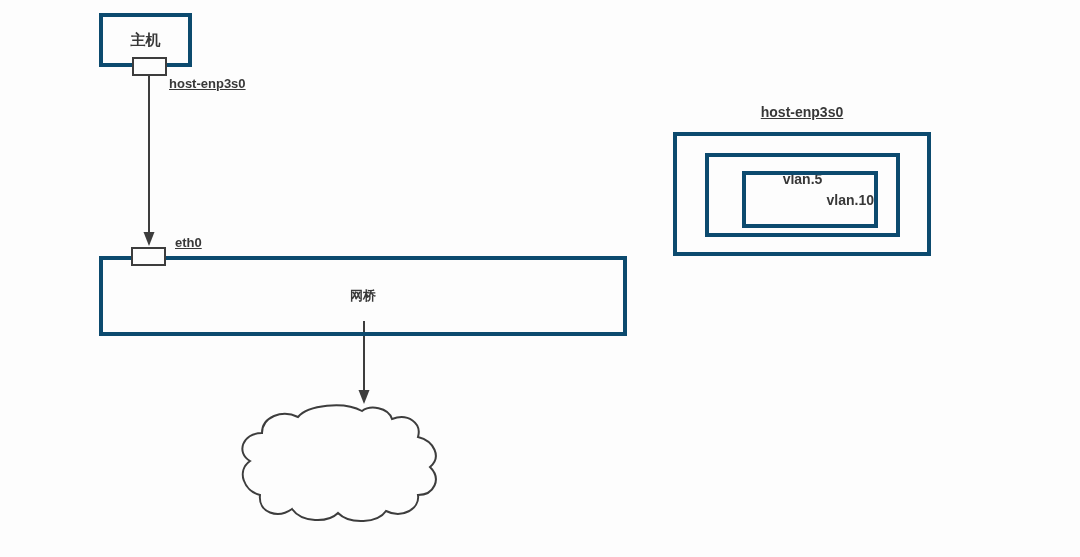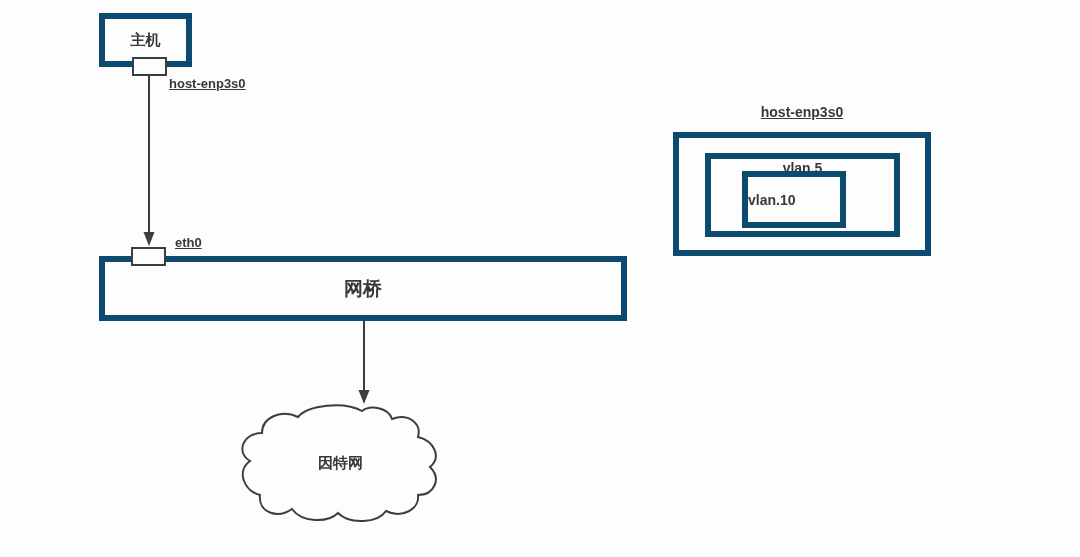--- a/index.html
+++ b/index.html
@@ -23,21 +23,21 @@
     left: 0;
     top: 0;
     width: 1080px;
     height: 557px;
     z-index: 1;
     overflow: visible;
   }
 
   .box {
     position: absolute;
-    border: 6px solid #0c4a6e;
+    border: 4px solid #0c4a6e;
     z-index: 2;
   }
   .port {
     position: absolute;
     border: 2px solid #3d3d3d;
     background: #fdfdfd;
     z-index: 3;
   }
   .lbl {
     position: absolute;
@@ -53,48 +53,48 @@
     display: flex; align-items: center; justify-content: center;
     font-size: 15px; font-weight: 600;
   }
   .host-port { left: 132px; top: 57px; width: 35px; height: 19px; }
   .host-port-label { left: 169px; top: 76px; }
 
   .eth0-port { left: 131px; top: 247px; width: 35px; height: 19px; }
   .eth0-label { left: 175px; top: 235px; }
 
   .bridge-box {
-    left: 99px; top: 256px; width: 528px; height: 65px;
+    left: 99px; top: 256px; width: 528px; height: 80px;
     display: flex; align-items: center; justify-content: center;
-    font-size: 19px; font-weight: 600;
+    font-size: 13px; font-weight: 600;
   }
 
   .cloud-label {
     position: absolute;
     left: 234px; top: 403px; width: 213px; height: 121px;
     display: flex; align-items: center; justify-content: center;
     font-size: 15px; font-weight: 600;
     z-index: 4;
   }
 
   .vlan-title {
     left: 673px; top: 104px; width: 258px;
     text-align: center;
     font-size: 14px;
   }
   .vlan-outer-box { left: 673px; top: 132px; width: 258px; height: 124px; }
   .vlan5-box {
     left: 705px; top: 153px; width: 195px; height: 84px;
     display: flex; justify-content: center; align-items: flex-start;
-    padding-top: 1px;
+    padding-top: 14px;
     font-size: 14px; font-weight: bold;
   }
   .vlan10-box {
-    left: 742px; top: 171px; width: 104px; height: 57px;
-    display: flex; justify-content: flex-start; align-items: center;
+    left: 742px; top: 171px; width: 136px; height: 57px;
+    display: flex; justify-content: flex-end; align-items: center;
     font-size: 14px; font-weight: bold;
   }
 </style>
 </head>
 <body>
 
 <div class="canvas">
 
   <svg class="overlay" xmlns="http://www.w3.org/2000/svg" width="1080" height="557">
 
@@ -130,21 +130,20 @@
   </div>
   <div class="port host-port"></div>
   <div class="lbl host-port-label">host-enp3s0</div>
 
   <div class="lbl eth0-label">eth0</div>
   <div class="port eth0-port"></div>
   <div class="box bridge-box">
     <span>网桥</span>
   </div>
 
-  <div class="cloud-label">因特网</div>
 
   <div class="lbl vlan-title">host-enp3s0</div>
   <div class="box vlan-outer-box"></div>
   <div class="box vlan5-box">
     <span>vlan.5</span>
   </div>
   <div class="box vlan10-box">
     <span>vlan.10</span>
   </div>
 

